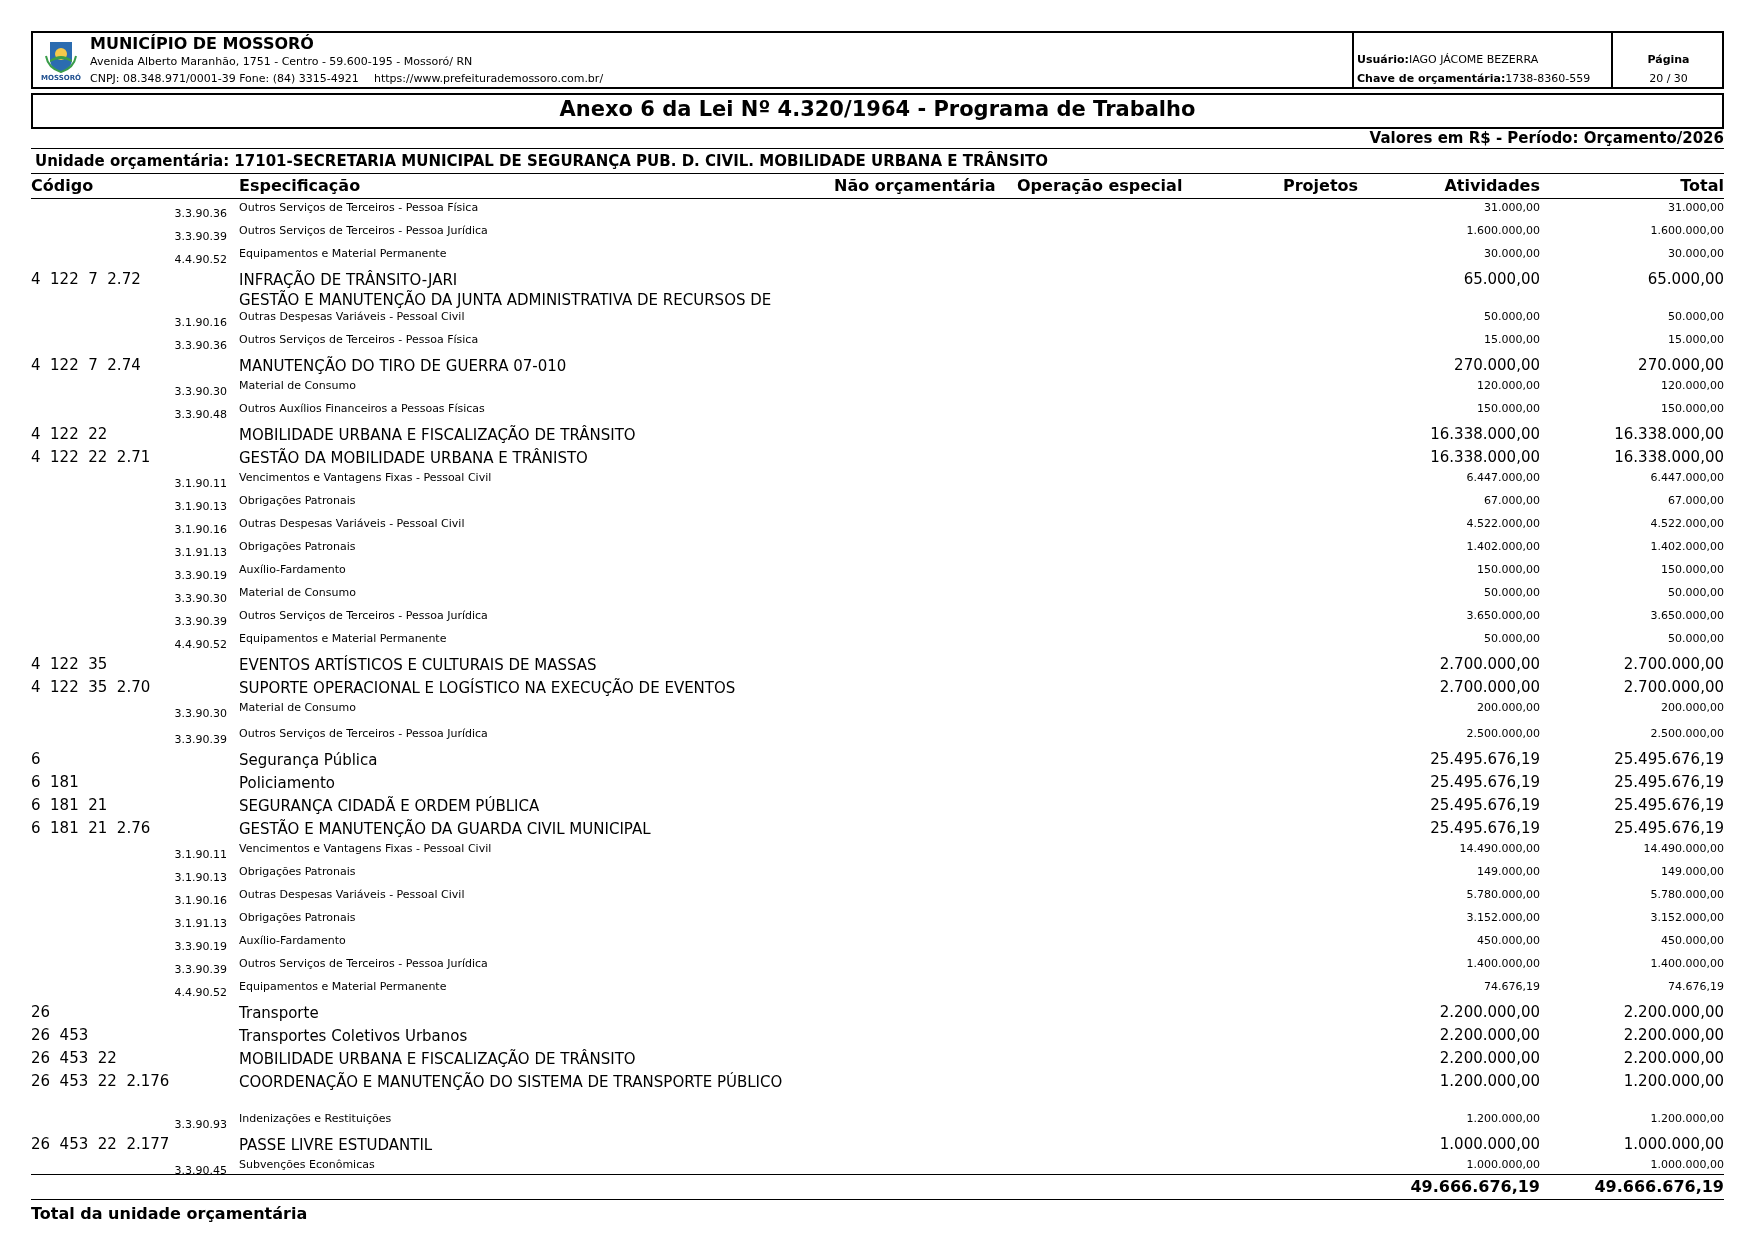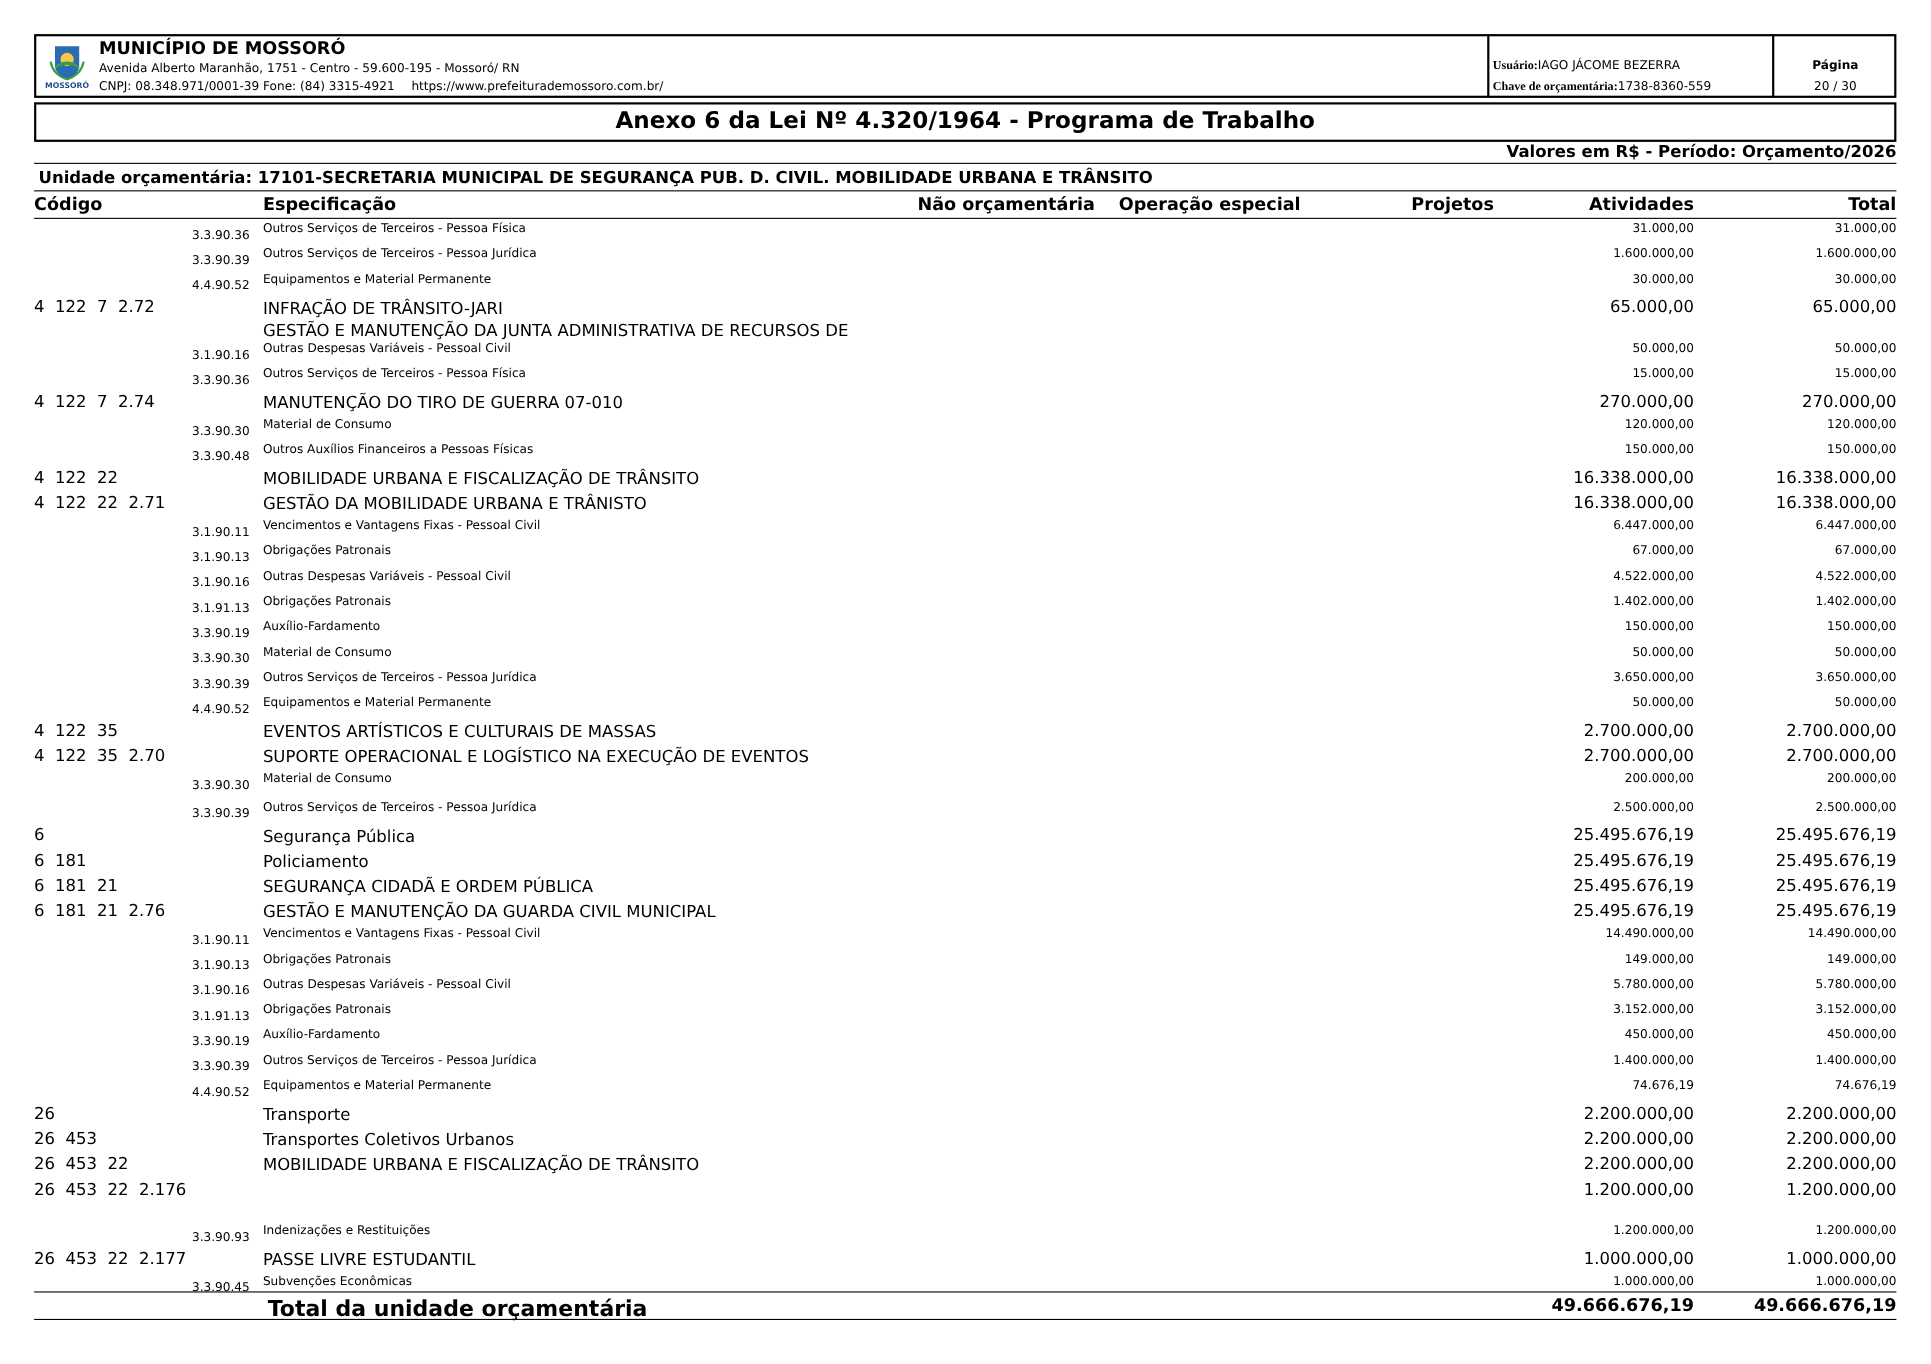--- a/index.html
+++ b/index.html
@@ -8,21 +8,21 @@
   .header-box { left: 31px; top: 31px; width: 1693px; height: 58px; border: 2px solid #000; box-sizing: border-box; }
   .header-div1 { left: 1352px; top: 31px; width: 2px; height: 58px; background: #000; }
   .header-div2 { left: 1611px; top: 31px; width: 2px; height: 58px; background: #000; }
   .logo { left: 38px; top: 38px; width: 46px; height: 46px; }
   .muni-name { left: 90px; top: 34px; font-size: 16px; font-weight: bold; white-space: nowrap; }
   .addr { left: 90px; top: 55px; font-size: 11px; white-space: nowrap; }
   .cnpj { left: 90px; top: 72px; font-size: 11px; white-space: nowrap; }
   .url { left: 374px; top: 72px; font-size: 11px; white-space: nowrap; }
   .user { left: 1357px; top: 53px; font-size: 11px; white-space: nowrap; }
   .key { left: 1357px; top: 72px; font-size: 11px; white-space: nowrap; }
-  .user b, .key b { font-weight: bold; font-family: Liberation Serif, serif; }
+  .user b, .key b { font-weight: bold; }
   .page-label { left: 1613px; top: 53px; width: 111px; text-align: center; font-size: 11px; font-weight: bold; }
   .page-num { left: 1613px; top: 72px; width: 111px; text-align: center; font-size: 11px; }
   .title-box { left: 31px; top: 93px; width: 1693px; height: 36px; border: 2px solid #000; box-sizing: border-box; }
   .title { left: 31px; top: 97px; width: 1693px; text-align: center; font-size: 21px; font-weight: bold; }
   .period { right: 31px; top: 129px; font-size: 15px; font-weight: bold; white-space: nowrap; }
   .period-line { left: 31px; top: 148px; width: 1693px; height: 1px; background: #000; }
   .unit { left: 35px; top: 152px; font-size: 15px; font-weight: bold; white-space: nowrap; }
   .unit-line { left: 31px; top: 173px; width: 1693px; height: 1px; background: #000; }
   .col-h { top: 176px; font-size: 16px; font-weight: bold; white-space: nowrap; }
   .colh-line { left: 31px; top: 198px; width: 1693px; height: 1px; background: #000; }
@@ -30,21 +30,21 @@
   .row { position: absolute; left: 0; width: 1755px; }
   .r-code { position: absolute; left: 31px; font-size: 15px; white-space: pre; }
   .r-subcode { position: absolute; right: 1528px; font-size: 11px; white-space: nowrap; }
   .r-spec { position: absolute; left: 239px; font-size: 15px; white-space: nowrap; line-height: 20px; }
   .r-spec.small { font-size: 11px; line-height: 14px; }
   .r-ativ { position: absolute; right: 215px; font-size: 15px; white-space: nowrap; }
   .r-total { position: absolute; right: 31px; font-size: 15px; white-space: nowrap; }
   .small-val { font-size: 11px; }
   .total-line-top { left: 31px; top: 1174px; width: 1693px; height: 1px; background: #000; }
   .total-line-bot { left: 31px; top: 1199px; width: 1693px; height: 1px; background: #000; }
-  .total-label { left: 31px; top: 1177px; width: 1000px; text-align: center; padding-right: 230px; box-sizing: border-box; font-size: 20px; font-weight: bold; }
+  .total-label { left: 31px; top: 1204px; width: 1000px; text-align: left; padding-right: 230px; box-sizing: border-box; font-size: 16px; font-weight: bold; }
   .total-ativ { right: 215px; top: 1177px; font-size: 16px; font-weight: bold; }
   .total-total { right: 31px; top: 1177px; font-size: 16px; font-weight: bold; }
 </style>
 </head>
 <body>
 
 <div class="abs header-box"></div>
 <div class="abs header-div1"></div>
 <div class="abs header-div2"></div>
 
@@ -384,20 +384,21 @@
       <span class="r-code">26  453  22</span>
       <div class="r-spec">
         <div>MOBILIDADE URBANA E FISCALIZAÇÃO DE TRÂNSITO</div>
       </div>
       <span class="r-ativ">2.200.000,00</span>
       <span class="r-total">2.200.000,00</span>
     </div>
     <div class="row" style="top: 1072px;">
       <span class="r-code">26  453  22  2.176</span>
       <div class="r-spec">
+        <div>COORDENAÇÃO E MANUTENÇÃO DO SISTEMA DE TRANSPORTE PÚBLICO</div>
       </div>
       <span class="r-ativ">1.200.000,00</span>
       <span class="r-total">1.200.000,00</span>
     </div>
     <div class="row" style="top: 1112px;">
       <span class="r-subcode" style="top: 6px;">3.3.90.93</span>
       <div class="r-spec small">
         <div>Indenizações e Restituições</div>
       </div>
       <span class="r-ativ small-val">1.200.000,00</span>

